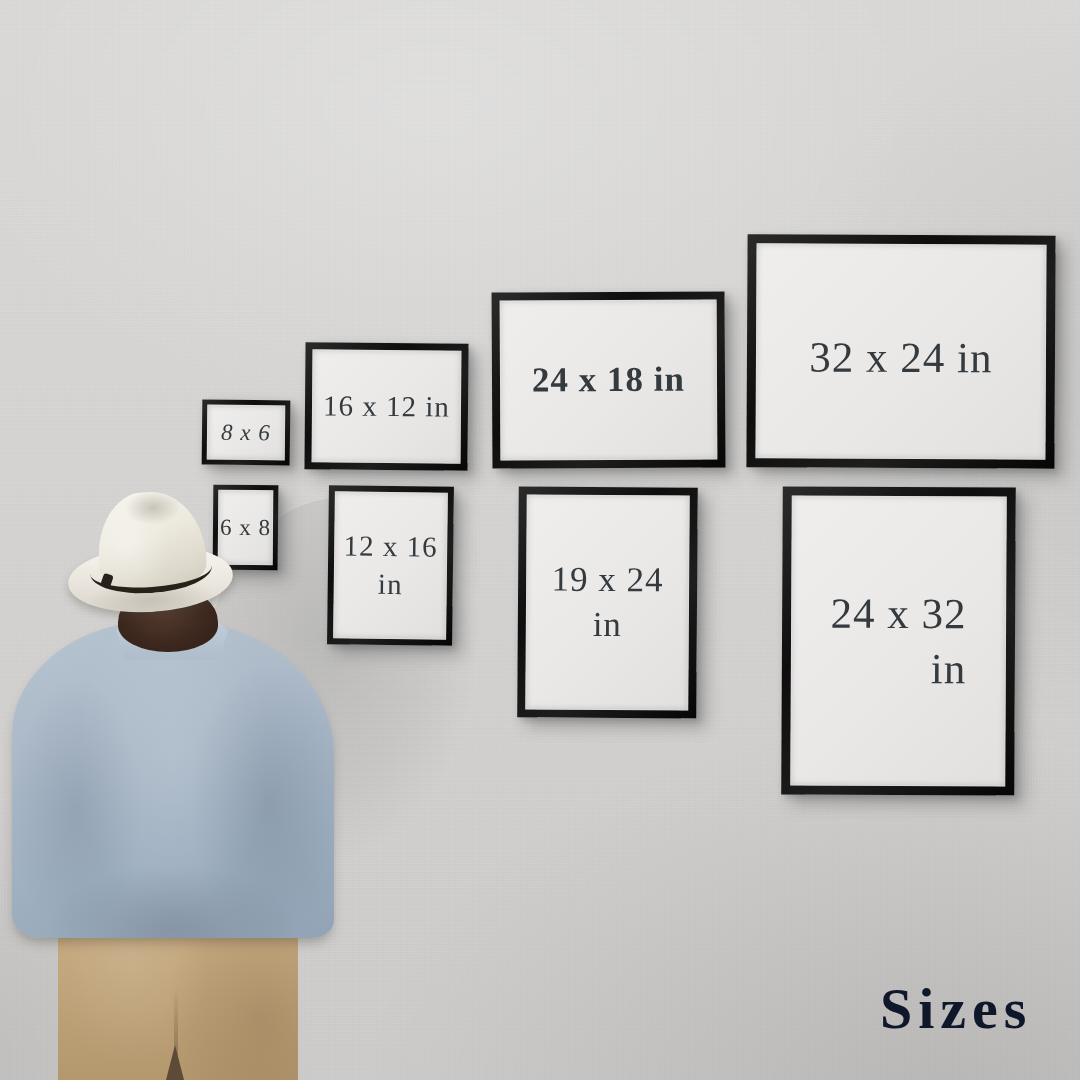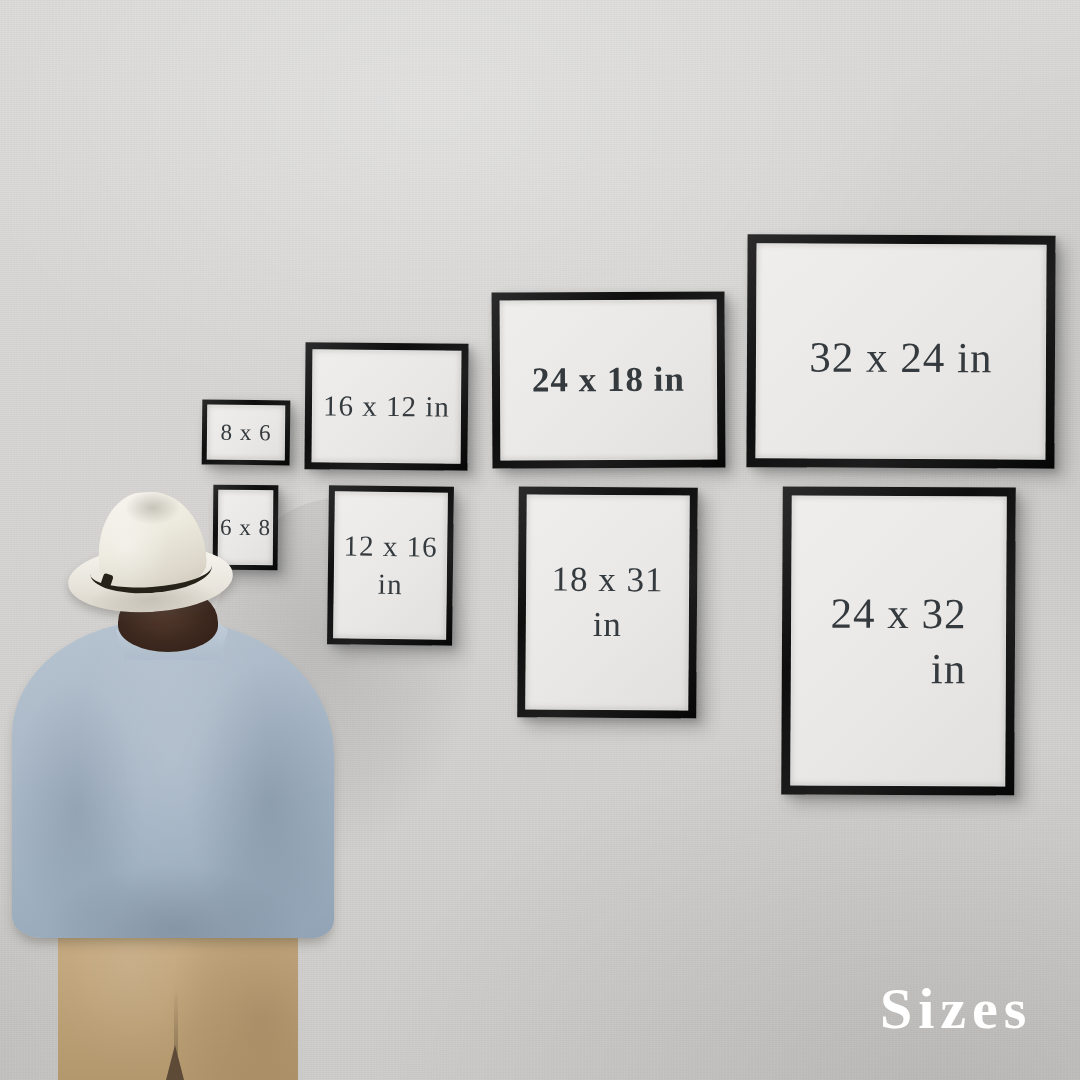--- a/index.html
+++ b/index.html
@@ -35,21 +35,21 @@
     background:linear-gradient(135deg,#2b2b2b 0%,#0e0e0e 35%,#1e1e1e 65%,#060606 100%);
     box-shadow:10px 9px 16px rgba(52,52,54,0.30), 3px 3px 6px rgba(52,52,54,0.22);
   }
   .paper{
     flex:1;display:flex;align-items:center;justify-content:center;text-align:center;
     background:linear-gradient(135deg,#efeeec 0%,#e9e8e6 55%,#e1e0de 100%);
     box-shadow:inset 0 0 7px rgba(0,0,0,0.20), inset 0 0 0 1px rgba(255,255,255,0.45);
   }
   .size-label{color:#343a3e;letter-spacing:1px;line-height:1.28;}
   .size-label span{display:block;}
-  .f-8x6  {left:202px;top:400px;width:88px; height:65px; padding:5px;transform:rotate(0.6deg);}
+  .f-8x6  {left:202px;top:400px;width:88px; height:65px; padding:5px;transform:rotate(0.6deg);font-style:italic;}
   .f-16x12{left:305px;top:343px;width:163px;height:127px;padding:7px;transform:rotate(0.5deg);}
   .f-24x18{left:492px;top:292px;width:233px;height:176px;padding:8px;transform:rotate(-0.3deg);}
   .f-32x24{left:747px;top:235px;width:308px;height:233px;padding:9px;transform:rotate(0.3deg);}
   .f-6x8  {left:213px;top:485px;width:65px; height:85px; padding:5px;transform:rotate(0.5deg);}
   .f-12x16{left:328px;top:486px;width:125px;height:159px;padding:6px;transform:rotate(0.7deg);}
   .f-18x24{left:518px;top:487px;width:179px;height:231px;padding:8px;transform:rotate(0.4deg);}
   .f-24x32{left:782px;top:487px;width:233px;height:308px;padding:9px;transform:rotate(0.3deg);}
   .f-8x6   .size-label{font-size:23px;}
   .f-6x8   .size-label{font-size:23px;}
   .f-16x12 .size-label{font-size:29px;}
@@ -118,21 +118,21 @@
   }
   .hat-band{
     left:90px;top:57px;width:122px;height:46px;border-radius:50%;
     border-bottom:6px solid #262119;transform:rotate(-4deg);
     box-sizing:border-box;background:transparent;
   }
   .band-knot{left:102px;top:84px;width:10px;height:13px;background:#262119;border-radius:3px;transform:rotate(18deg);}
   
   .caption{
     position:absolute;left:880px;top:980px;z-index:2;
-    font-size:58px;font-weight:bold;letter-spacing:6px;color:#ffffff;line-height:1.0;
+    font-size:58px;font-weight:bold;letter-spacing:6px;color:#0f172a;line-height:1.0;
   }
 </style>
 </head>
 <body>
 
 <div id="canvas">
   <div class="wall"></div>
   <div class="man-shadow"></div>
 
   <div class="frame f-8x6">
@@ -175,21 +175,21 @@
     <div class="paper">
       <div class="size-label">
         <span>12 x 16</span>
         <span>in</span>
       </div>
     </div>
   </div>
   <div class="frame f-18x24">
     <div class="paper">
       <div class="size-label">
-        <span>18 x 31</span>
+        <span>19 x 24</span>
         <span>in</span>
       </div>
     </div>
   </div>
   <div class="frame f-24x32">
     <div class="paper">
       <div class="size-label">
         <span>24 x 32</span>
         <span>in</span>
       </div>

